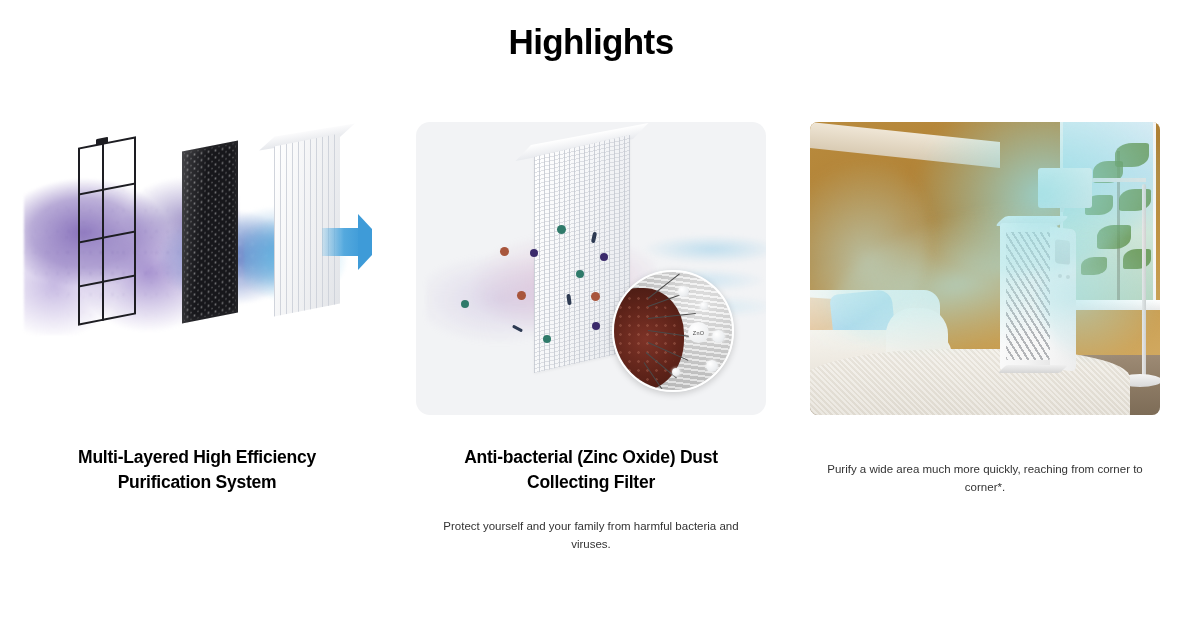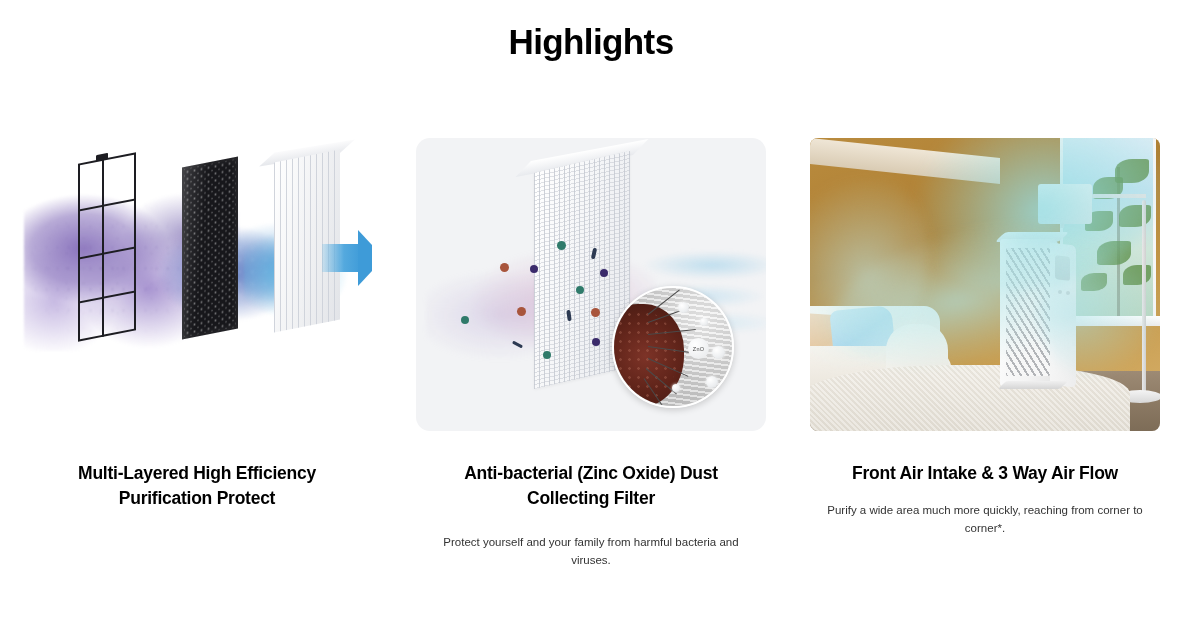--- a/index.html
+++ b/index.html
@@ -29,21 +29,21 @@
     text-align: center;
     font-size: 35px;
     font-weight: 700;
     letter-spacing: -0.6px;
     color: #000000;
   }
 
   
   .columns {
     position: absolute;
-    top: 138px;
+    top: 122px;
     left: 0;
     width: 1182px;
     display: flex;
   }
   .col {
     width: 394px;
     display: flex;
     flex-direction: column;
     align-items: center;
   }
@@ -617,21 +617,21 @@
             <div class="shaft"></div>
             <div class="head"></div>
           </div>
 
         </div>
       </div>
 
       <div class="captions">
         <div class="headline">
           <span>Multi-Layered High Efficiency</span><br>
-          <span>Purification Protect</span>
+          <span>Purification System</span>
         </div>
       </div>
     </div>
 
     <div class="col col-2">
       <div class="media card">
         <div class="zinc-scene">
 
           <div class="zinc-haze"></div>
           <div class="zinc-wisp"></div>
@@ -738,21 +738,18 @@
             <div class="swirl s1"></div>
             <div class="swirl s2"></div>
             <div class="swirl s3"></div>
             <div class="swirl s4"></div>
           </div>
 
         </div>
       </div>
 
       <div class="captions">
-        <div class="headline">
-          <span>Front Air Intake &amp; 3 Way Air Flow</span>
-        </div>
         <div class="body-copy">Purify a wide area much more quickly, reaching from corner to corner*.</div>
       </div>
     </div>
 
   </div>
 </div>
 
 </body></html>

